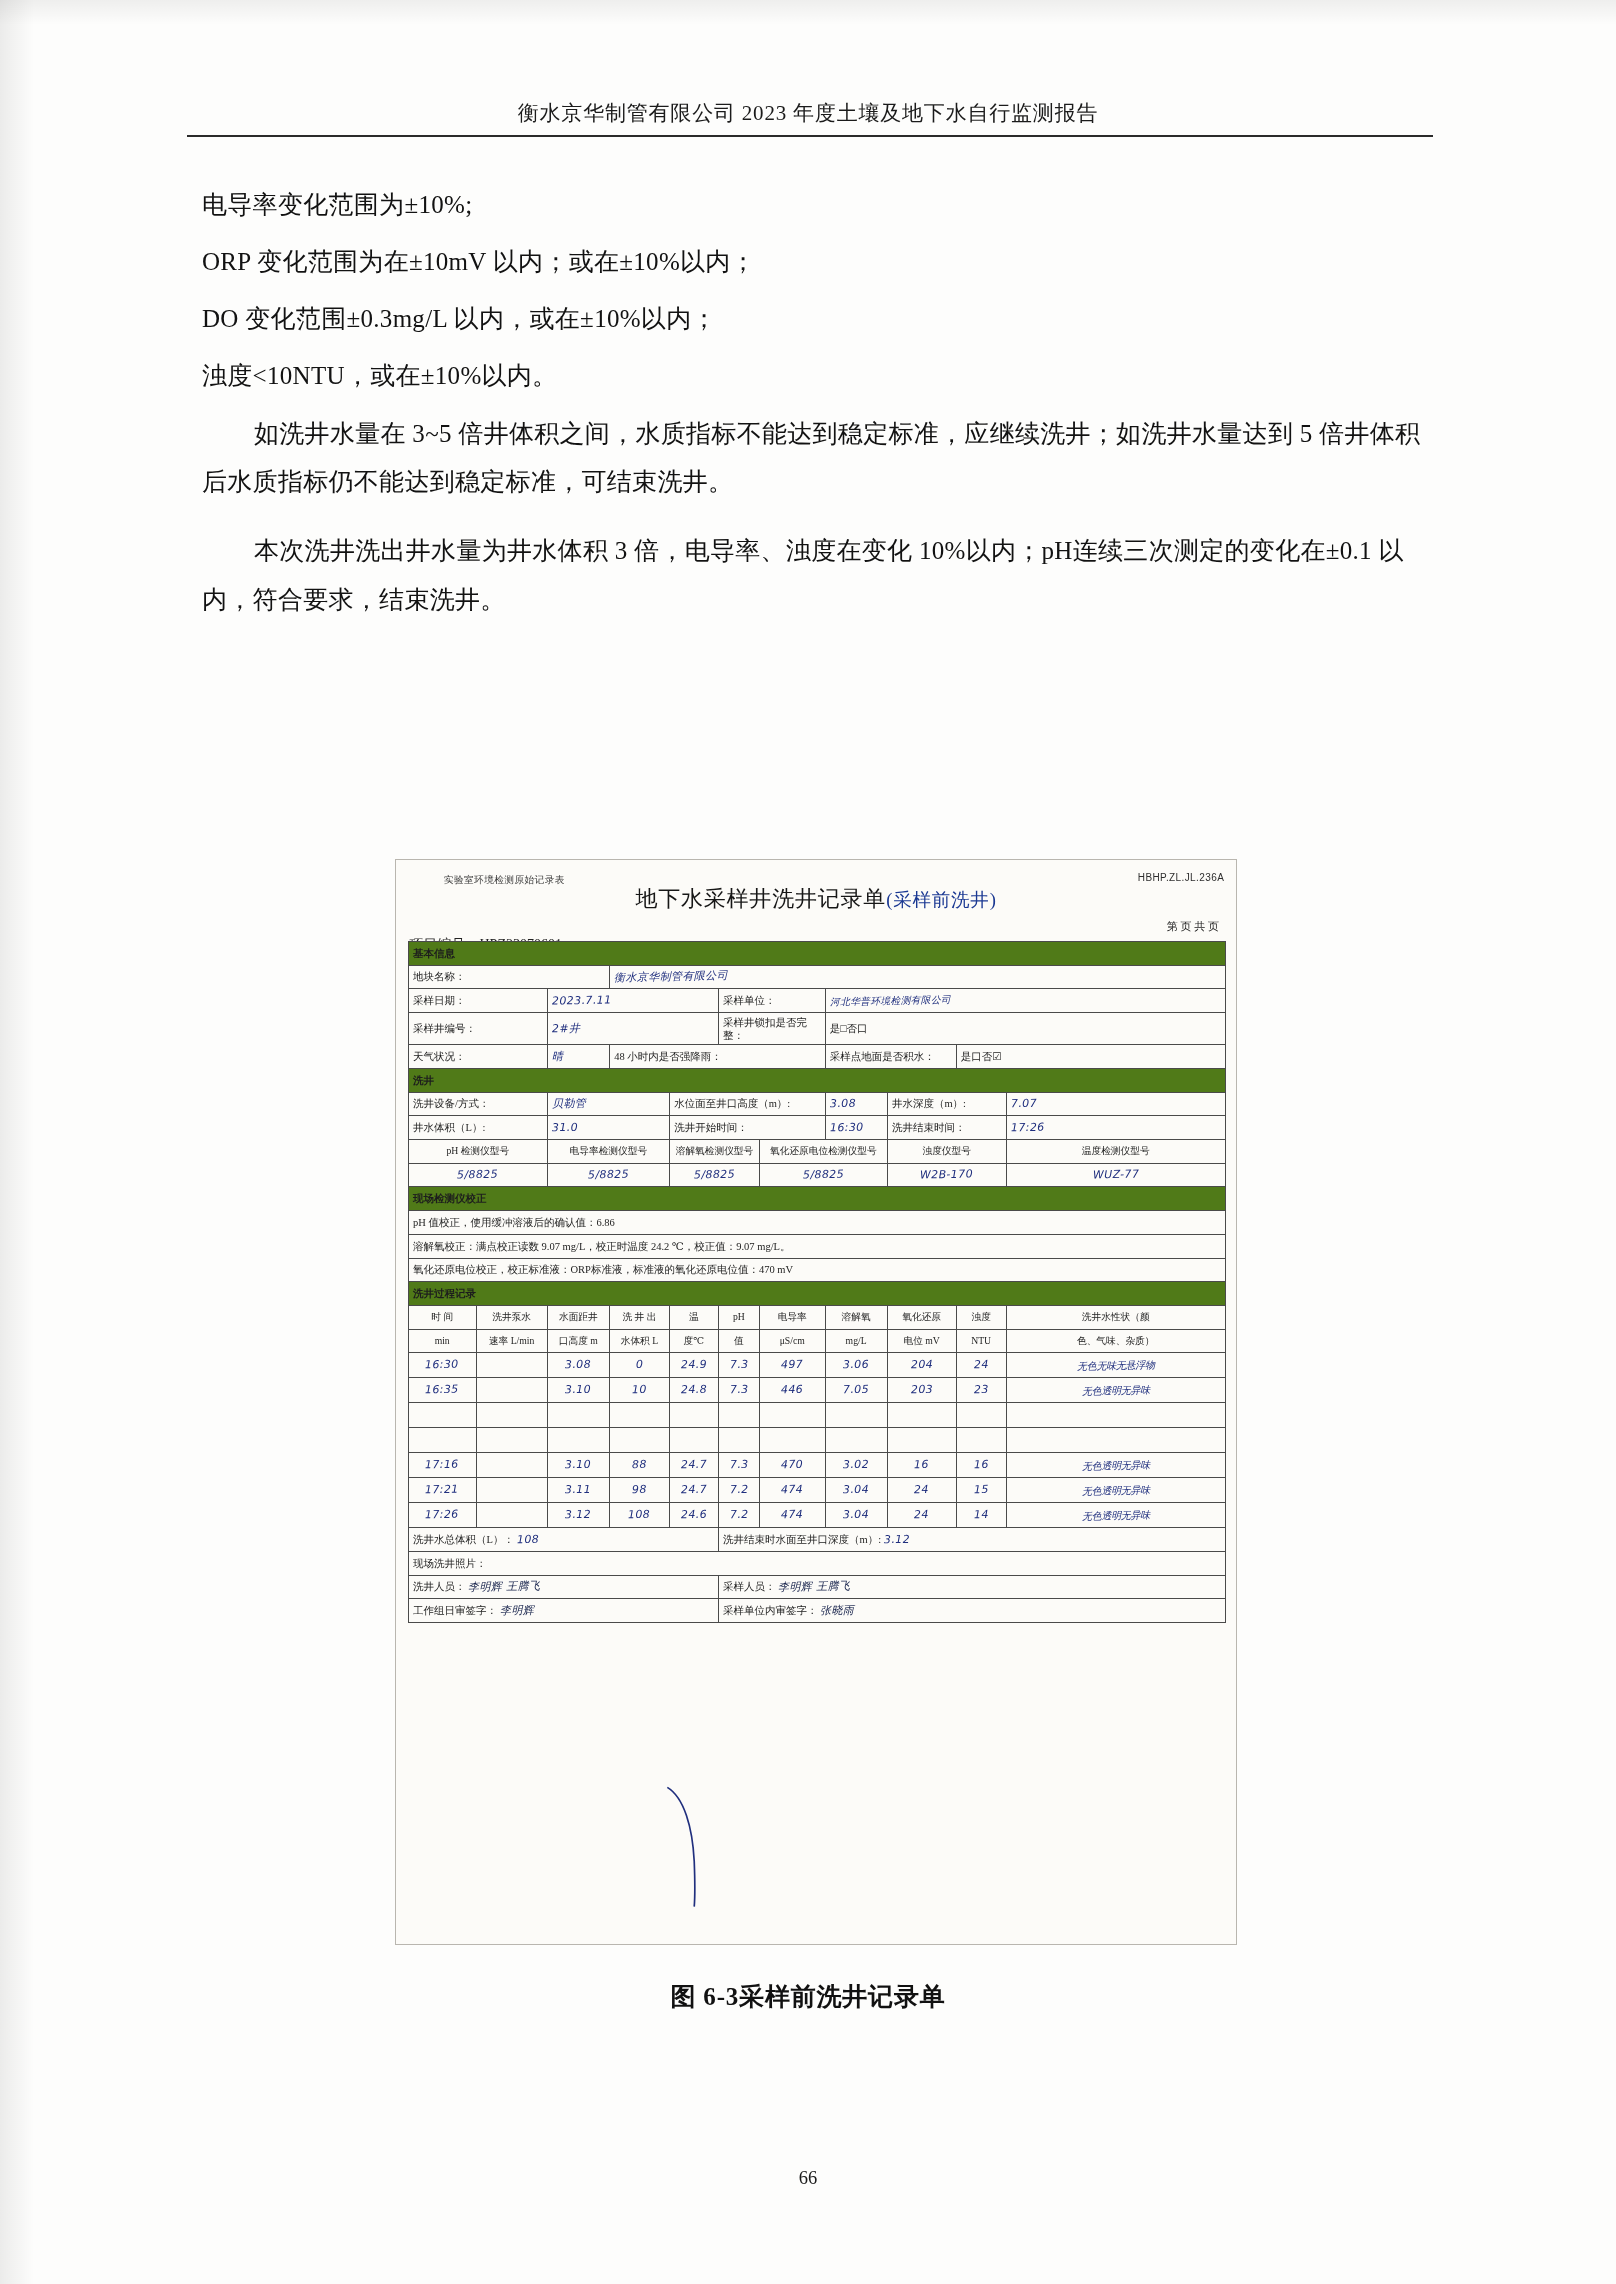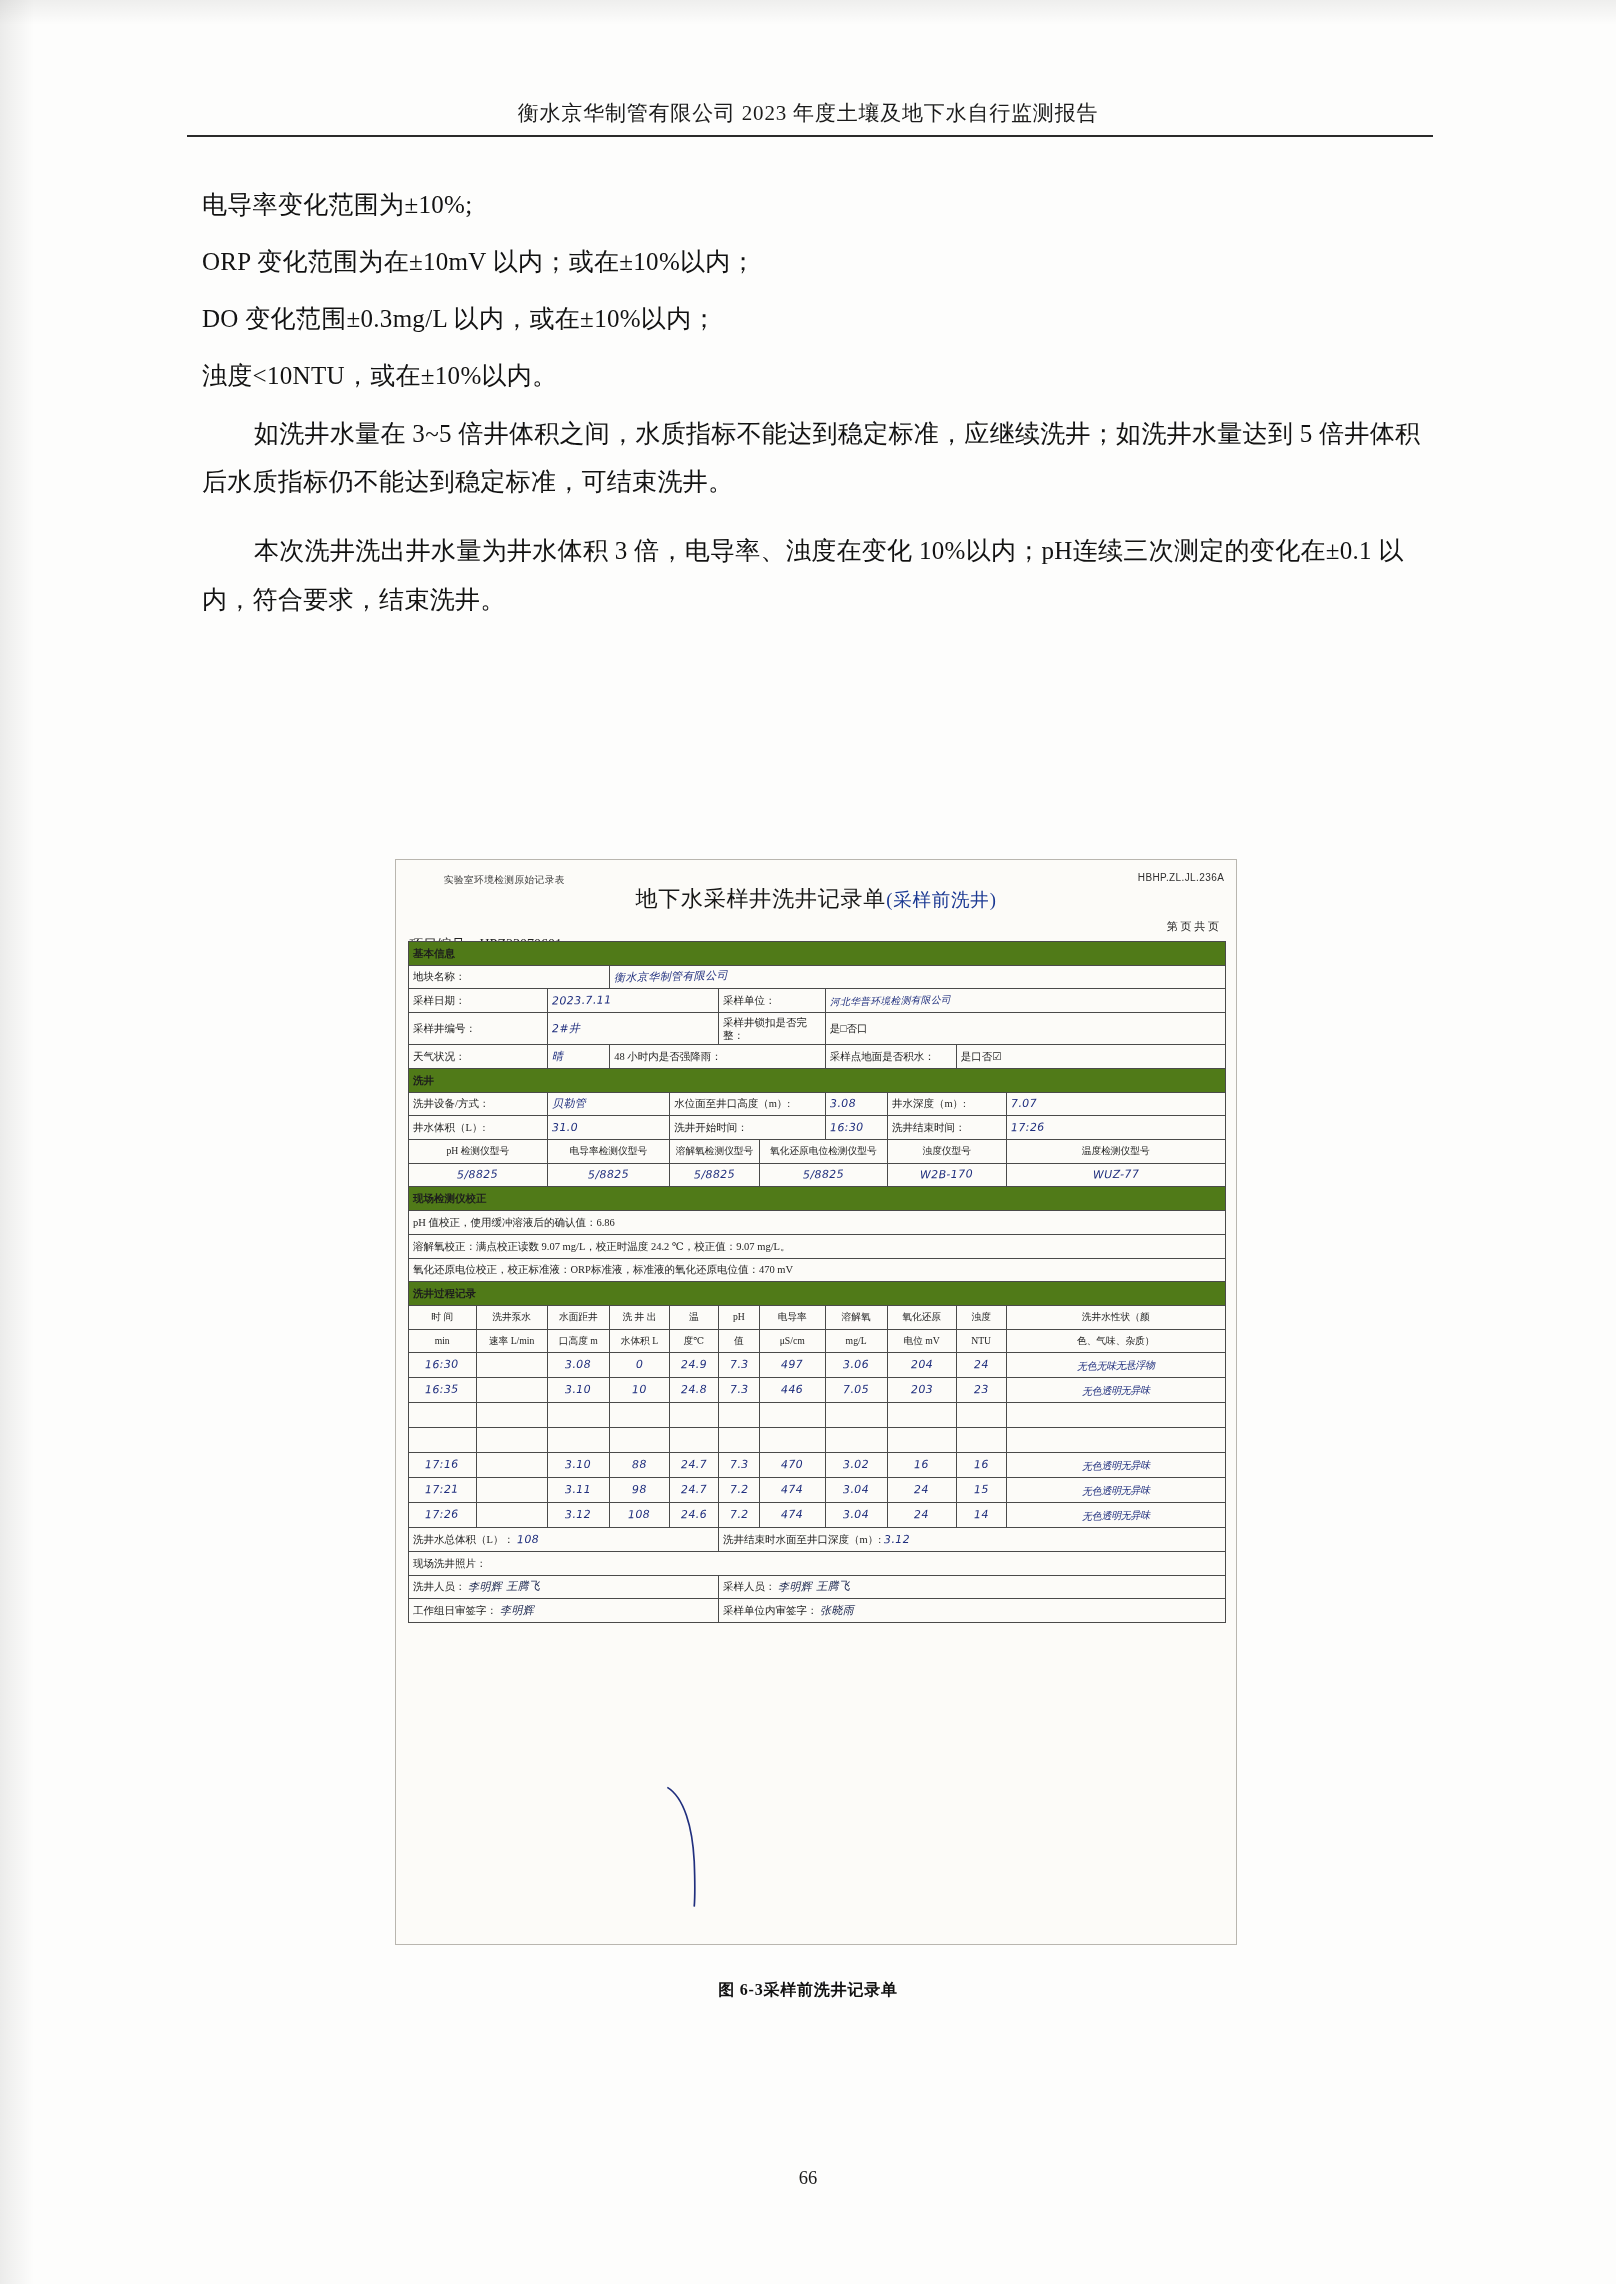--- a/index.html
+++ b/index.html
@@ -173,21 +173,21 @@
     width: 51px;
     height: 126px;
     pointer-events: none;
   }
   .figcap {
     position: absolute;
     top: 1980px;
     left: 0;
     width: 100%;
     text-align: center;
-    font-size: 16px;
+    font-size: 25px;
     font-weight: bold;
     color: #111;
     letter-spacing: 0.8px;
   }
   .folio {
     position: absolute;
     top: 2168px;
     left: 0;
     width: 100%;
     text-align: center;

